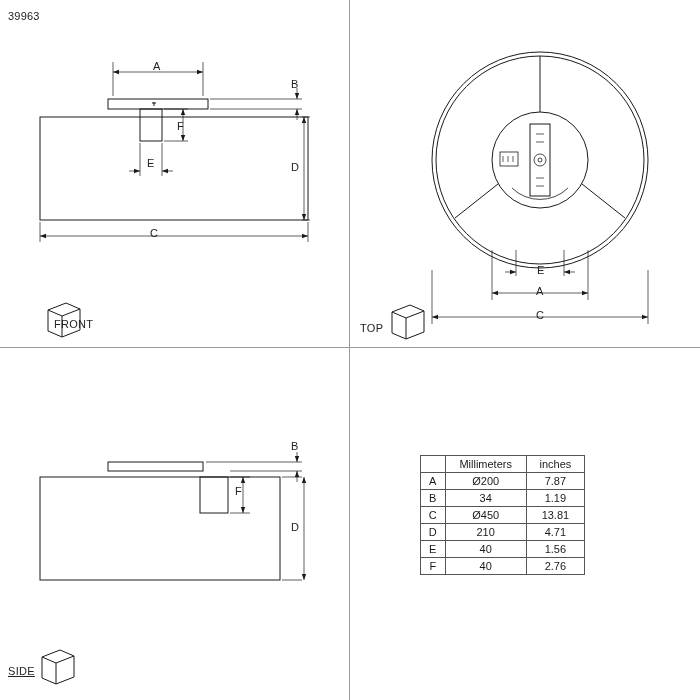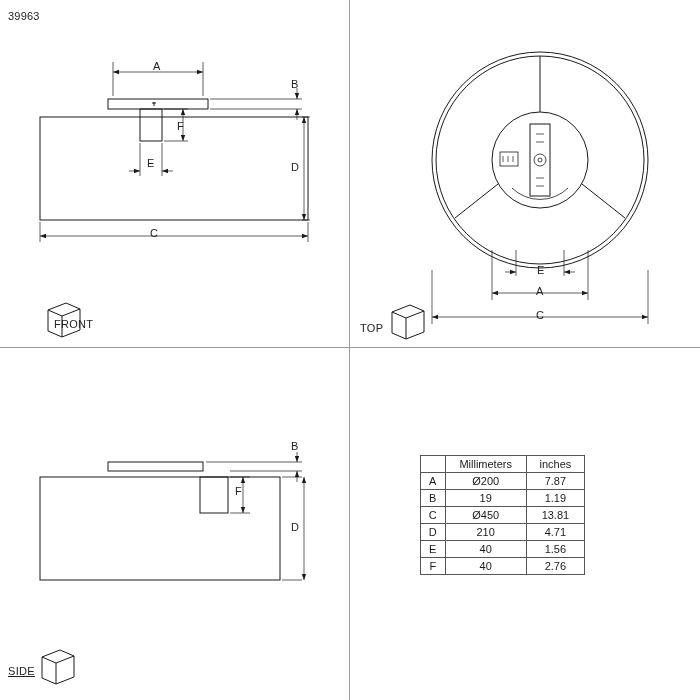--- a/index.html
+++ b/index.html
@@ -228,21 +228,21 @@
       </tr>
     </thead>
     <tbody>
       <tr>
         <td>A</td>
         <td>Ø200</td>
         <td>7.87</td>
       </tr>
       <tr>
         <td>B</td>
-        <td>19</td>
+        <td>34</td>
         <td>1.19</td>
       </tr>
       <tr>
         <td>C</td>
         <td>Ø450</td>
         <td>13.81</td>
       </tr>
       <tr>
         <td>D</td>
         <td>210</td>

